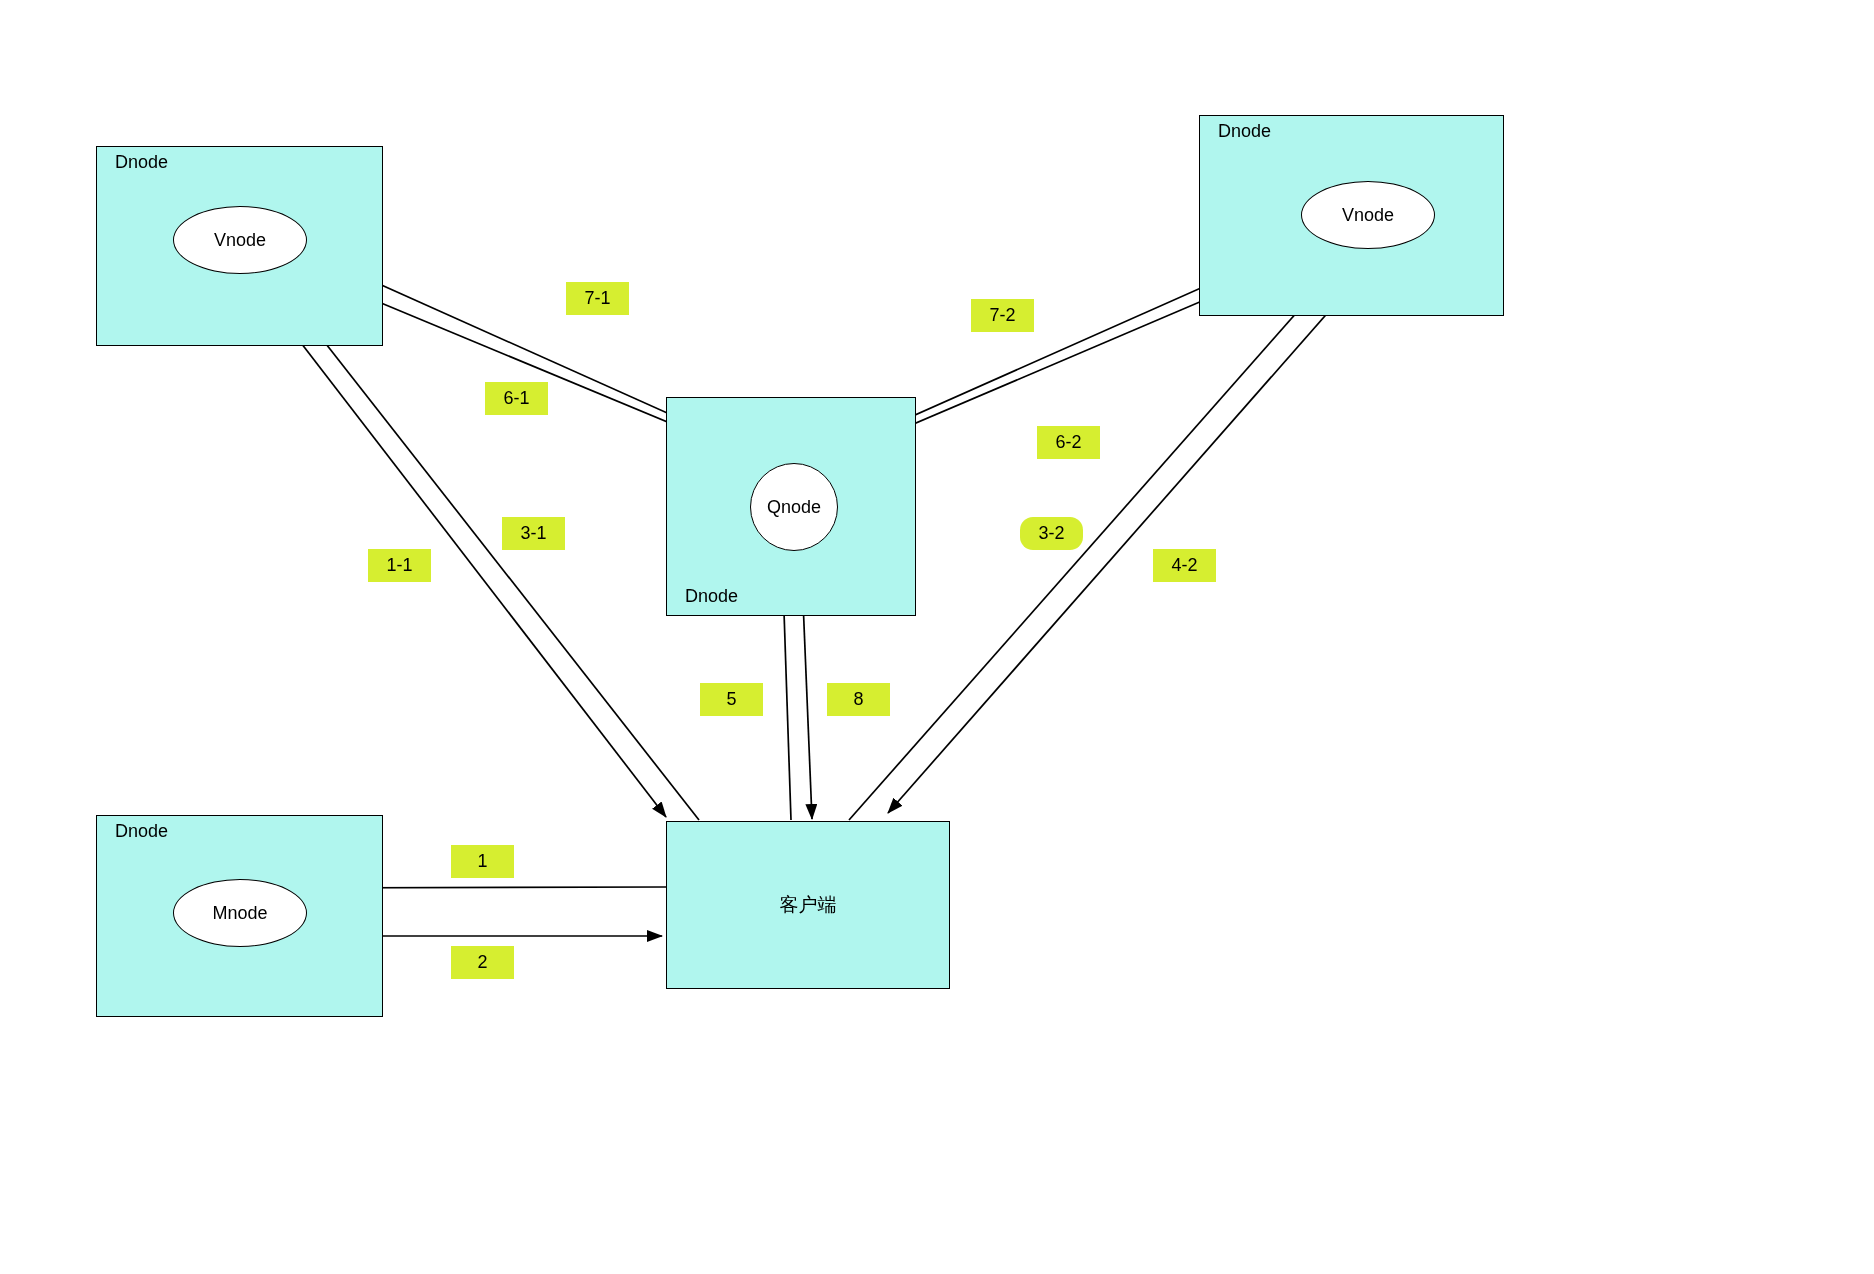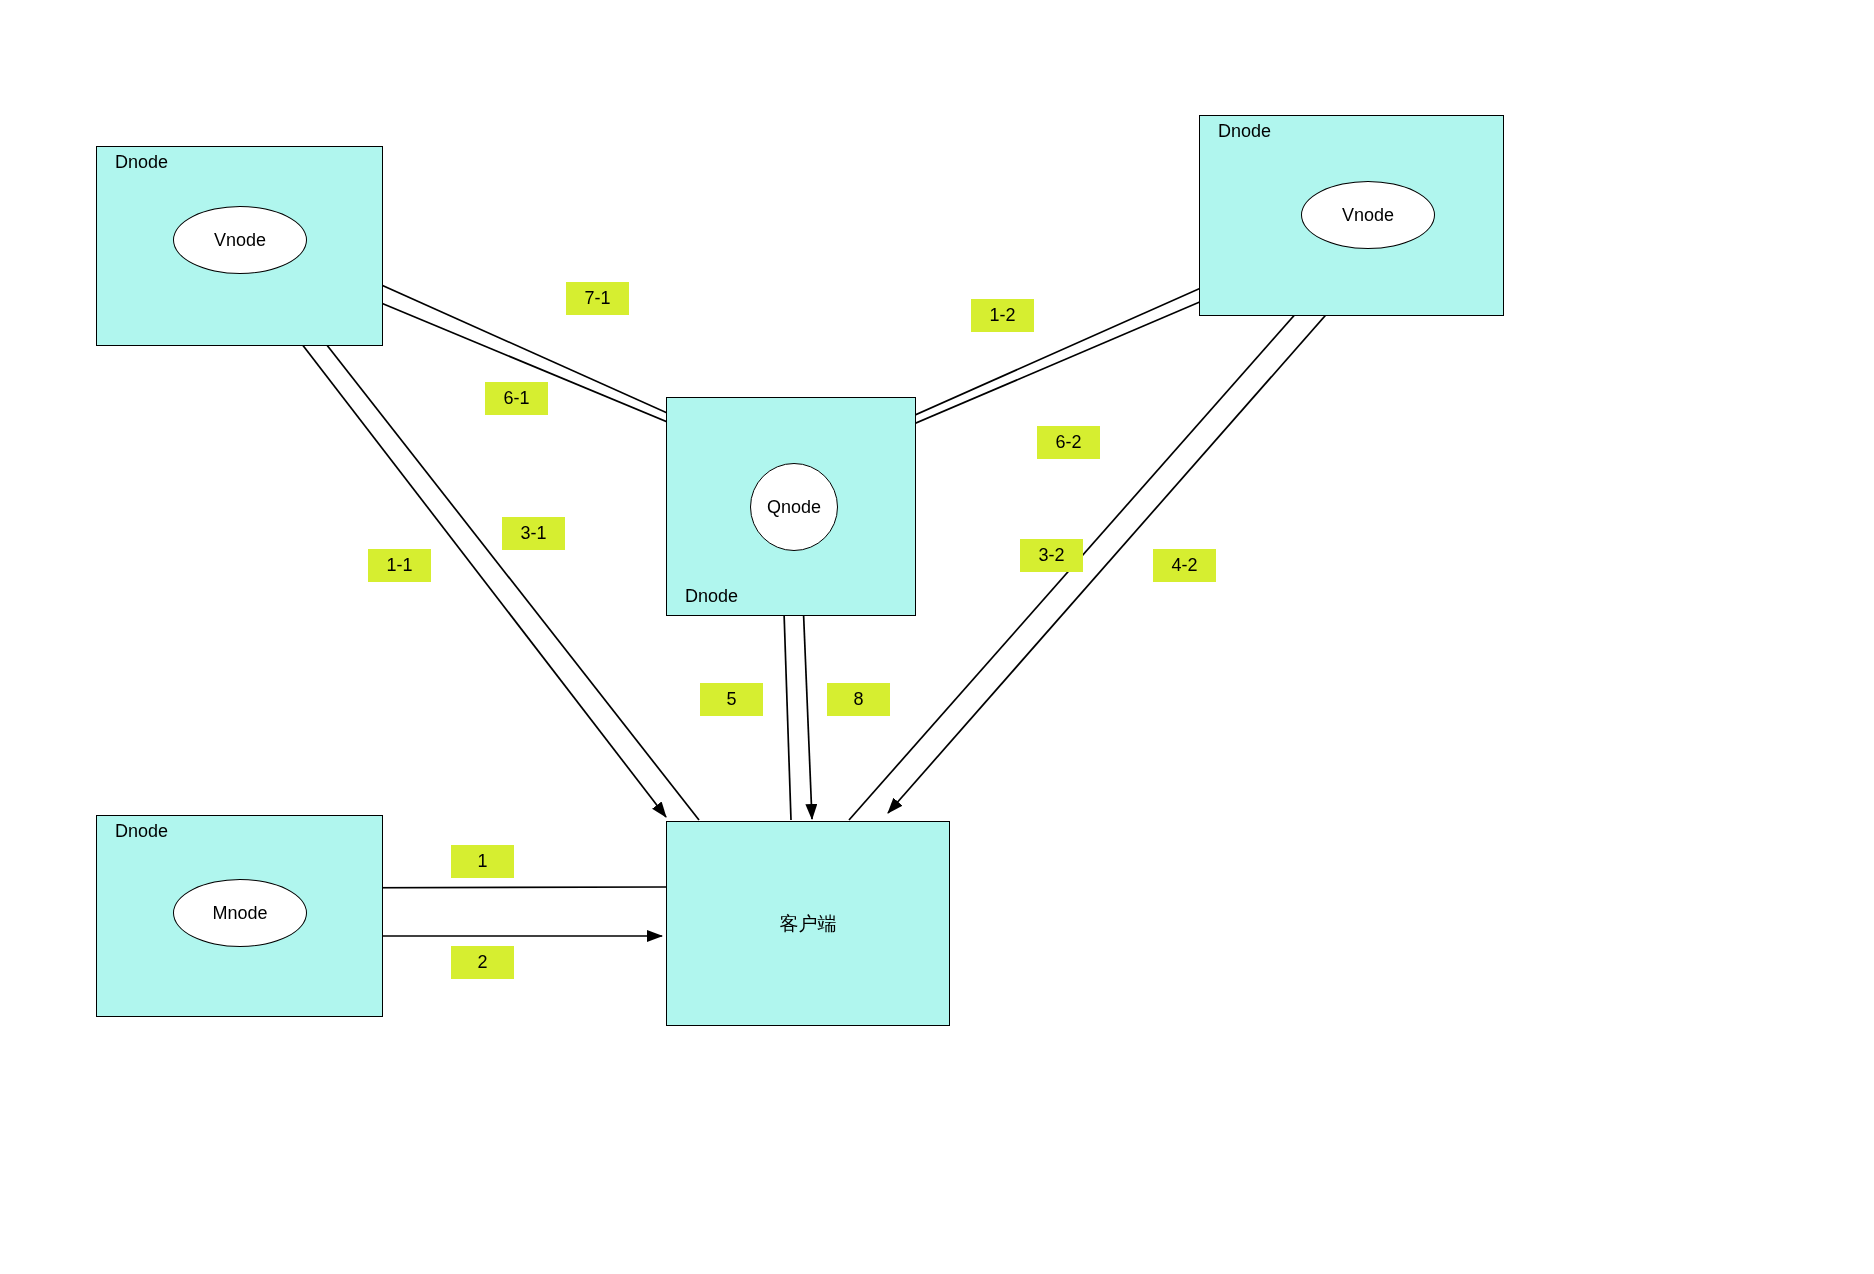--- a/index.html
+++ b/index.html
@@ -16,33 +16,33 @@
   .edges{position:absolute;left:0;top:0;width:1874px;height:1274px;pointer-events:none;}
   .edges line{stroke:var(--line);stroke-width:1.7;}
   .dnode-box{position:absolute;background:var(--box-fill);border:1.6px solid var(--box-border);box-sizing:border-box;}
   .box-title{position:absolute;left:18px;top:6px;font-size:18px;line-height:1.1;}
   .box-title.bottom{top:auto;bottom:8px;}
   .ellipse{position:absolute;background:var(--node-fill);border:1.6px solid var(--box-border);border-radius:50%;display:flex;align-items:center;justify-content:center;font-size:18px;box-sizing:border-box;}
   .box-tl{left:96px;top:146px;width:287px;height:200px;}
   .box-tr{left:1199px;top:115px;width:305px;height:201px;}
   .box-mid{left:666px;top:397px;width:250px;height:219px;}
   .box-bl{left:96px;top:815px;width:287px;height:202px;}
-  .client-box{position:absolute;left:666px;top:821px;width:284px;height:205px;background:var(--box-fill);border:1.6px solid var(--box-border);box-sizing:border-box;display:flex;align-items:center;justify-content:center;font-size:19px;}
+  .client-box{position:absolute;left:666px;top:821px;width:284px;height:168px;background:var(--box-fill);border:1.6px solid var(--box-border);box-sizing:border-box;display:flex;align-items:center;justify-content:center;font-size:19px;}
   .el-vnode-tl{left:76px;top:59px;width:134px;height:68px;}
   .el-vnode-tr{left:101px;top:65px;width:134px;height:68px;}
   .el-qnode{left:83px;top:65px;width:88px;height:88px;border-radius:50%;text-align:center;}
   .el-mnode{left:76px;top:63px;width:134px;height:68px;}
   .edge-label{position:absolute;width:63px;height:33px;background:var(--label-fill);display:flex;align-items:center;justify-content:center;font-size:18px;}
   .lbl-7-1{left:522px;top:282px;margin-left:44px;}
   .lbl-6-1{left:485px;top:382px;}
   .lbl-7-2{left:971px;top:299px;}
   .lbl-6-2{left:1037px;top:382px;margin-top:44px;}
   .lbl-3-1{left:502px;top:517px;}
   .lbl-4-1{left:368px;top:549px;}
-  .lbl-3-2{left:1020px;top:539px;}
+  .lbl-3-2{left:1020px;top:517px;border-radius:13px;}
   .lbl-4-2{left:1153px;top:549px;}
   .lbl-5{left:700px;top:683px;}
   .lbl-8{left:827px;top:683px;}
   .lbl-1{left:451px;top:845px;}
   .lbl-2{left:451px;top:946px;}
 </style>
 </head>
 <body>
 
 <div class="canvas">
@@ -94,21 +94,21 @@
       <span>Mnode</span>
     </div>
   </div>
 
   <div class="client-box">
     <span>客户端</span>
   </div>
 
   <div class="edge-label lbl-7-1">7-1</div>
   <div class="edge-label lbl-6-1">6-1</div>
-  <div class="edge-label lbl-7-2">1-2</div>
+  <div class="edge-label lbl-7-2">7-2</div>
   <div class="edge-label lbl-6-2">6-2</div>
   <div class="edge-label lbl-3-1">3-1</div>
   <div class="edge-label lbl-4-1">1-1</div>
   <div class="edge-label lbl-3-2">3-2</div>
   <div class="edge-label lbl-4-2">4-2</div>
   <div class="edge-label lbl-5">5</div>
   <div class="edge-label lbl-8">8</div>
   <div class="edge-label lbl-1">1</div>
   <div class="edge-label lbl-2">2</div>
 

